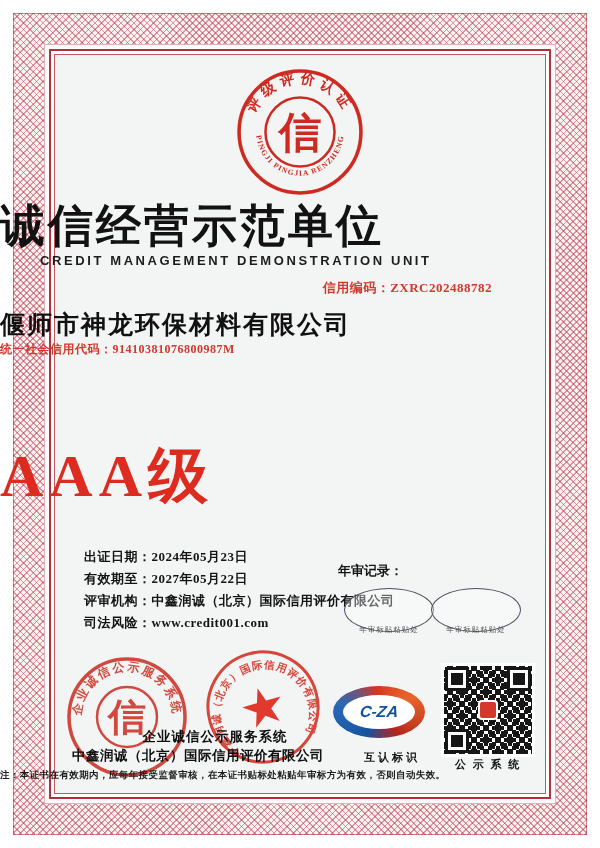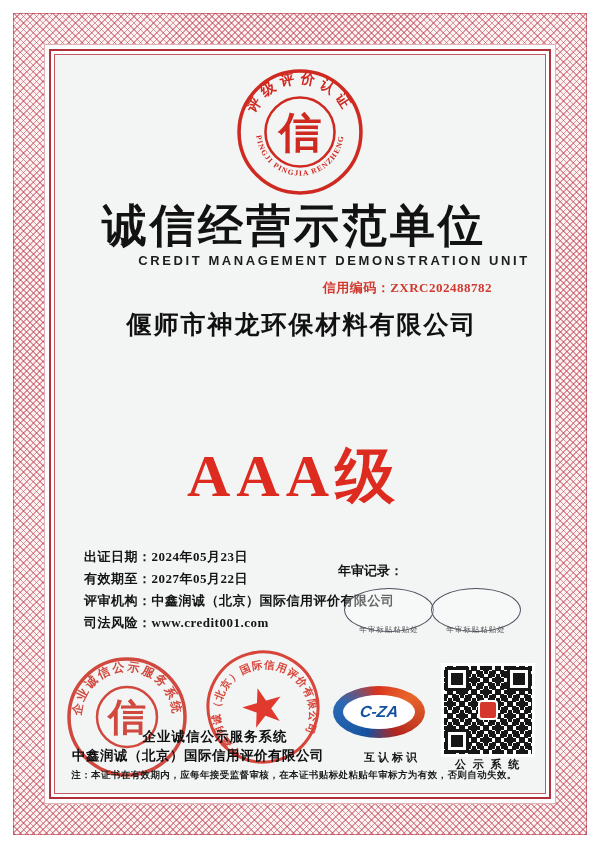--- a/index.html
+++ b/index.html
@@ -14,28 +14,28 @@
     background:
       repeating-linear-gradient(45deg, rgba(186,48,66,.48) 0 1.2px, rgba(0,0,0,0) 1.2px 4.6px),
       repeating-linear-gradient(-45deg, rgba(186,48,66,.48) 0 1.2px, rgba(0,0,0,0) 1.2px 4.6px),
       #fdf3f3;
   }
   .paper{position:absolute;inset:44px;background:#fefefe;border:1px solid rgba(173,38,54,.35);}
   .frame-outer{position:absolute;inset:49px;border:2px solid #b2303c;}
   .frame-inner{position:absolute;inset:54px;border:1px solid #c25663;background:#f3f5f4;}
 
   .abs{position:absolute;}
-  .center-text{left:0;width:588px;text-align:center;}
+  .center-text{left:0;width:588px;text-align:left;}
 
   .title{top:196px;font-size:45px;font-weight:bold;letter-spacing:3px;color:#121212;
          font-family:"Liberation Serif","DejaVu Serif",serif;}
   .subtitle{top:253px;font-size:13px;font-weight:bold;letter-spacing:2.6px;color:#1d1d1d;
             font-family:"Liberation Sans","DejaVu Sans",sans-serif;padding-left:40px;}
   .credit-code{top:279px;right:108px;font-size:13px;font-weight:bold;color:#d2382e;letter-spacing:.5px;}
-  .company{top:308px;font-size:25px;font-weight:bold;letter-spacing:2px;color:#111;padding-left:8px;}
+  .company{top:308px;font-size:25px;font-weight:bold;letter-spacing:2px;color:#111;}
   .uscc{top:341px;font-size:12px;font-weight:bold;color:#d2382e;letter-spacing:.5px;}
   .body-par{top:368px;left:82px;width:438px;font-size:14.5px;font-weight:bold;line-height:1.5;
             color:#151515;text-align:justify;text-indent:2em;letter-spacing:.5px;}
   .grade{top:436px;font-size:60px;font-weight:bold;color:#dd2b20;letter-spacing:6px;}
 
   .details{top:546px;left:84px;font-size:13px;font-weight:bold;color:#141414;}
   .details .row{height:22px;line-height:22px;letter-spacing:.5px;}
   .annual-label{top:562px;left:338px;font-size:13px;font-weight:bold;color:#141414;}
   .sticker{position:absolute;width:88px;height:42px;border:1px solid #49505e;border-radius:50%;
            display:flex;align-items:center;justify-content:center;background:rgba(255,255,255,.35);}
@@ -101,20 +101,21 @@
       <textPath href="#ts-bot" startOffset="50%" text-anchor="middle">PINGJI PINGJIA RENZHENG</textPath>
     </text>
     <text x="63" y="78" font-size="42" fill="#cf2a22" text-anchor="middle">信</text>
   </svg>
 
   <div class="abs center-text title">诚信经营示范单位</div>
   <div class="abs center-text subtitle">CREDIT MANAGEMENT DEMONSTRATION UNIT</div>
   <div class="abs credit-code">信用编码：ZXRC202488782</div>
 
   <div class="abs center-text company">偃师市神龙环保材料有限公司</div>
+  <div class="abs center-text uscc">统一社会信用代码：91410381076800987M</div>
 
 
   <div class="abs center-text grade">AAA级</div>
 
   <div class="abs details">
     <div class="row">
       <span>出证日期：</span><span>2024年05月23日</span>
     </div>
     <div class="row">
       <span>有效期至：</span><span>2027年05月22日</span>

